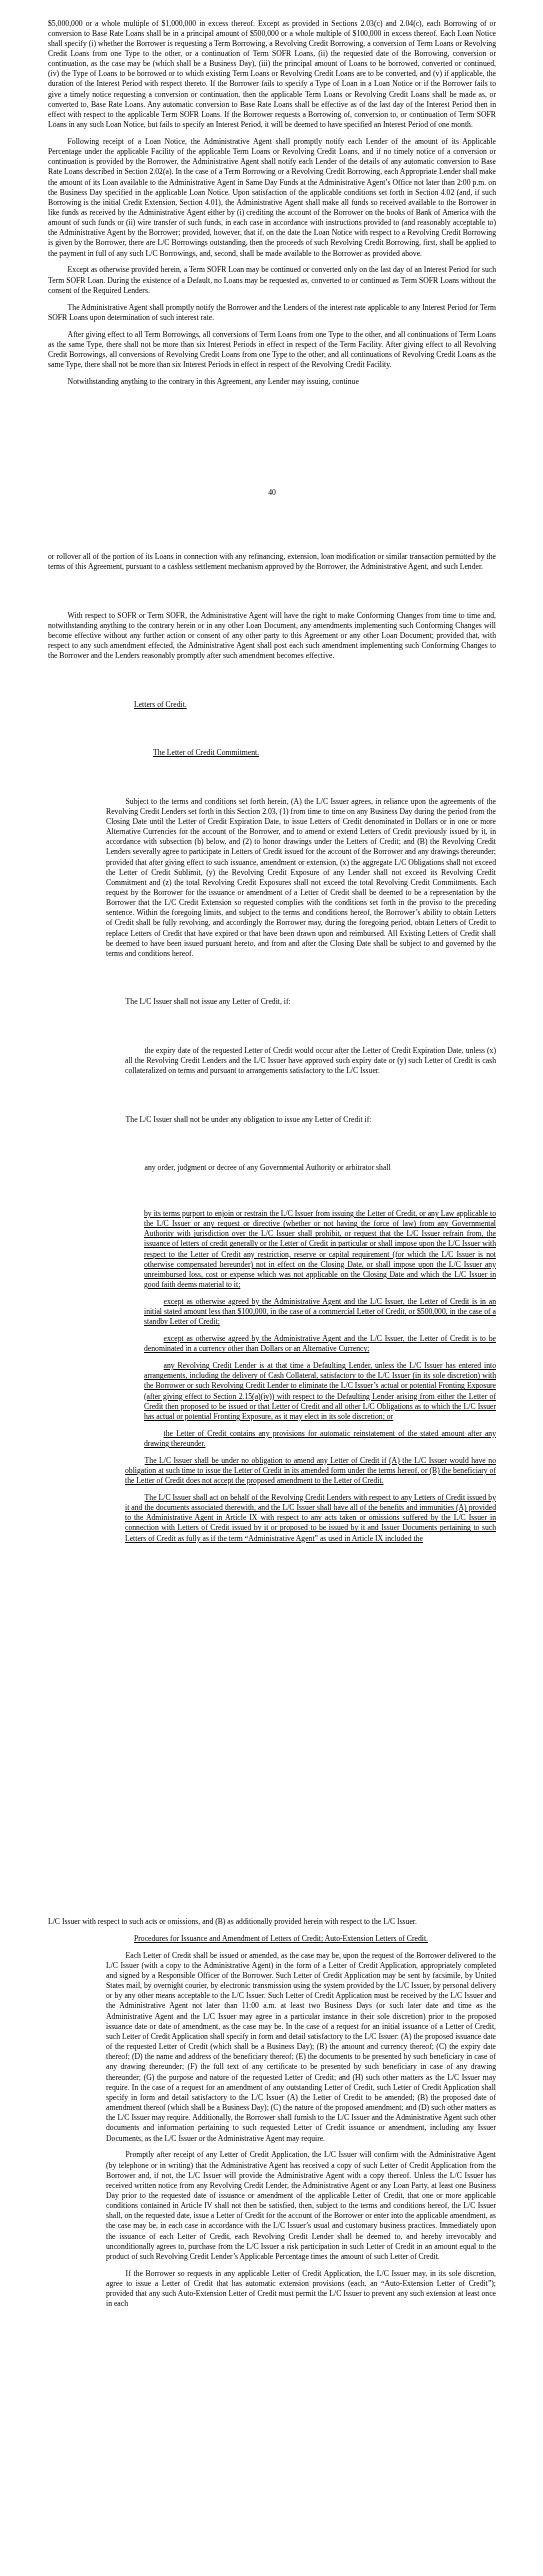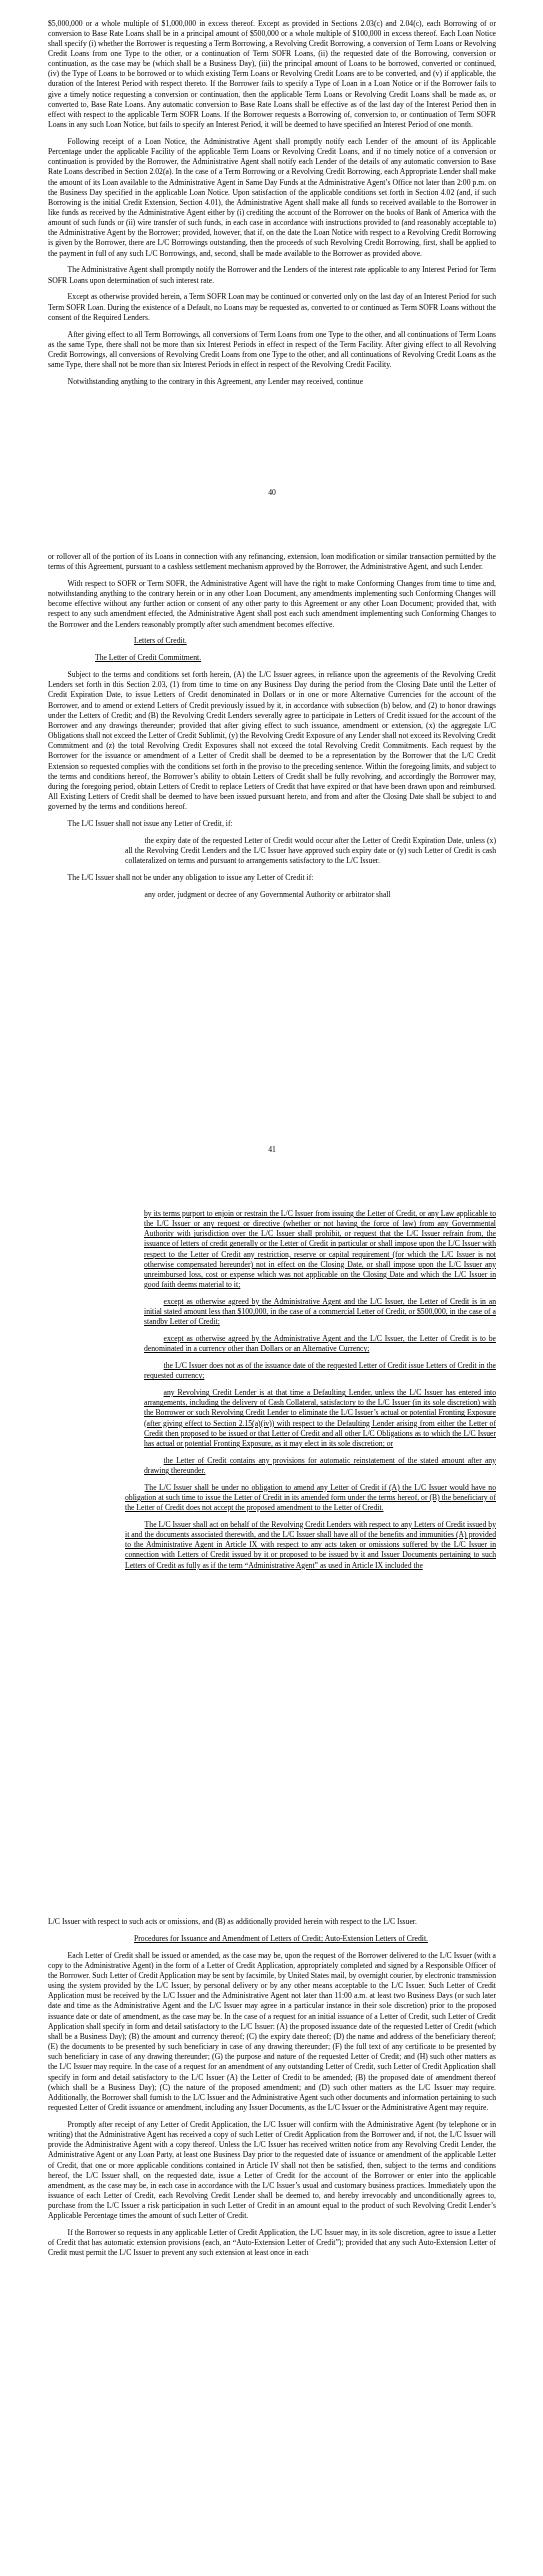--- a/index.html
+++ b/index.html
@@ -26,21 +26,21 @@
   .page-idx-0 { height: 523px; padding-top: 18.5px; }
   .page-idx-1 { height: 657px; padding-top: 29px; justify-content: space-between; }
   .page-idx-2 { height: 708px; padding-top: 29px; text-decoration: underline; }
   .page-idx-3 { height: 925px; padding-top: 29px; }
   .blk {
     margin: 0 0 6.7px 0;
     text-align: justify;
   }
   .ind-0 { margin-left: 0; }
   .ind-1 { margin-left: 39px; }
-  .ind-2 { }
+  .ind-2 { margin-left: 58px; }
   .ind-3 { margin-left: 77px; }
   .ind-4 { margin-left: 96px; }
   .fli { text-indent: 19.6px; }
   .u {
     text-decoration: underline;
     text-align: left;
     padding-left: 47px;
   }
   .page-number {
     margin-top: auto;
@@ -48,43 +48,41 @@
     padding-bottom: 25px;
   }
 </style>
 </head>
 <body>
 
 <div class="doc">
     <div class="page page-idx-0">
       <p class="blk ind-0">$5,000,000 or a whole multiple of $1,000,000 in excess thereof.  Except as provided in Sections 2.03(c) and 2.04(c), each Borrowing of or conversion to Base Rate Loans shall be in a principal amount of $500,000 or a whole multiple of $100,000 in excess thereof.  Each Loan Notice shall specify (i) whether the Borrower is requesting a Term Borrowing, a Revolving Credit Borrowing, a conversion of Term Loans or Revolving Credit Loans from one Type to the other, or a continuation of Term SOFR Loans, (ii) the requested date of the Borrowing, conversion or continuation, as the case may be (which shall be a Business Day), (iii) the principal amount of Loans to be borrowed, converted or continued, (iv) the Type of Loans to be borrowed or to which existing Term Loans or Revolving Credit Loans are to be converted, and (v) if applicable, the duration of the Interest Period with respect thereto.  If the Borrower fails to specify a Type of Loan in a Loan Notice or if the Borrower fails to give a timely notice requesting a conversion or continuation, then the applicable Term Loans or Revolving Credit Loans shall be made as, or converted to, Base Rate Loans.  Any automatic conversion to Base Rate Loans shall be effective as of the last day of the Interest Period then in effect with respect to the applicable Term SOFR Loans.  If the Borrower requests a Borrowing of, conversion to, or continuation of Term SOFR Loans in any such Loan Notice, but fails to specify an Interest Period, it will be deemed to have specified an Interest Period of one month.</p>
       <p class="blk ind-0 fli">Following receipt of a Loan Notice, the Administrative Agent shall promptly notify each Lender of the amount of its Applicable Percentage under the applicable Facility of the applicable Term Loans or Revolving Credit Loans, and if no timely notice of a conversion or continuation is provided by the Borrower, the Administrative Agent shall notify each Lender of the details of any automatic conversion to Base Rate Loans described in Section 2.02(a).  In the case of a Term Borrowing or a Revolving Credit Borrowing, each Appropriate Lender shall make the amount of its Loan available to the Administrative Agent in Same Day Funds at the Administrative Agent’s Office not later than 2:00 p.m. on the Business Day specified in the applicable Loan Notice.  Upon satisfaction of the applicable conditions set forth in Section 4.02 (and, if such Borrowing is the initial Credit Extension, Section 4.01), the Administrative Agent shall make all funds so received available to the Borrower in like funds as received by the Administrative Agent either by (i) crediting the account of the Borrower on the books of Bank of America with the amount of such funds or (ii) wire transfer of such funds, in each case in accordance with instructions provided to (and reasonably acceptable to) the Administrative Agent by the Borrower; provided, however, that if, on the date the Loan Notice with respect to a Revolving Credit Borrowing is given by the Borrower, there are L/C Borrowings outstanding, then the proceeds of such Revolving Credit Borrowing, first, shall be applied to the payment in full of any such L/C Borrowings, and, second, shall be made available to the Borrower as provided above.</p>
+      <p class="blk ind-0 fli">Except as otherwise provided herein, a Term SOFR Loan may be continued or converted only on the last day of an Interest Period for such Term SOFR Loan.  During the existence of a Default, no Loans may be requested as, converted to or continued as Term SOFR Loans without the consent of the Required Lenders.</p>
       <p class="blk ind-0 fli">The Administrative Agent shall promptly notify the Borrower and the Lenders of the interest rate applicable to any Interest Period for Term SOFR Loans upon determination of such interest rate.</p>
-      <p class="blk ind-0 fli">Except as otherwise provided herein, a Term SOFR Loan may be continued or converted only on the last day of an Interest Period for such Term SOFR Loan.  During the existence of a Default, no Loans may be requested as, converted to or continued as Term SOFR Loans without the consent of the Required Lenders.</p>
       <p class="blk ind-0 fli">After giving effect to all Term Borrowings, all conversions of Term Loans from one Type to the other, and all continuations of Term Loans as the same Type, there shall not be more than six Interest Periods in effect in respect of the Term Facility.  After giving effect to all Revolving Credit Borrowings, all conversions of Revolving Credit Loans from one Type to the other, and all continuations of Revolving Credit Loans as the same Type, there shall not be more than six Interest Periods in effect in respect of the Revolving Credit Facility.</p>
-      <p class="blk ind-0 fli">Notwithstanding anything to the contrary in this Agreement, any Lender may received, continue</p>
+      <p class="blk ind-0 fli">Notwithstanding anything to the contrary in this Agreement, any Lender may issuing, continue</p>
       <div class="page-number">40</div>
     </div>
     <div class="page page-idx-1">
       <p class="blk ind-0">or rollover all of the portion of its Loans in connection with any refinancing, extension, loan modification or similar transaction permitted by the terms of this Agreement, pursuant to a cashless settlement mechanism approved by the Borrower, the Administrative Agent, and such Lender.</p>
       <p class="blk ind-0 fli">With respect to SOFR or Term SOFR, the Administrative Agent will have the right to make Conforming Changes from time to time and, notwithstanding anything to the contrary herein or in any other Loan Document, any amendments implementing such Conforming Changes will become effective without any further action or consent of any other party to this Agreement or any other Loan Document; provided that, with respect to any such amendment effected, the Administrative Agent shall post each such amendment implementing such Conforming Changes to the Borrower and the Lenders reasonably promptly after such amendment becomes effective.</p>
       <p class="blk ind-1 u">Letters of Credit.</p>
       <p class="blk ind-2 u">The Letter of Credit Commitment.</p>
       <p class="blk ind-2 fli">Subject to the terms and conditions set forth herein, (A) the L/C Issuer agrees, in reliance upon the agreements of the Revolving Credit Lenders set forth in this Section 2.03, (1) from time to time on any Business Day during the period from the Closing Date until the Letter of Credit Expiration Date, to issue Letters of Credit denominated in Dollars or in one or more Alternative Currencies for the account of the Borrower, and to amend or extend Letters of Credit previously issued by it, in accordance with subsection (b) below, and (2) to honor drawings under the Letters of Credit; and (B) the Revolving Credit Lenders severally agree to participate in Letters of Credit issued for the account of the Borrower and any drawings thereunder; provided that after giving effect to such issuance, amendment or extension, (x) the aggregate L/C Obligations shall not exceed the Letter of Credit Sublimit, (y) the Revolving Credit Exposure of any Lender shall not exceed its Revolving Credit Commitment and (z) the total Revolving Credit Exposures shall not exceed the total Revolving Credit Commitments.  Each request by the Borrower for the issuance or amendment of a Letter of Credit shall be deemed to be a representation by the Borrower that the L/C Credit Extension so requested complies with the conditions set forth in the proviso to the preceding sentence.  Within the foregoing limits, and subject to the terms and conditions hereof, the Borrower’s ability to obtain Letters of Credit shall be fully revolving, and accordingly the Borrower may, during the foregoing period, obtain Letters of Credit to replace Letters of Credit that have expired or that have been drawn upon and reimbursed.  All Existing Letters of Credit shall be deemed to have been issued pursuant hereto, and from and after the Closing Date shall be subject to and governed by the terms and conditions hereof.</p>
       <p class="blk ind-2 fli">The L/C Issuer shall not issue any Letter of Credit, if:</p>
       <p class="blk ind-3 fli">the expiry date of the requested Letter of Credit would occur after the Letter of Credit Expiration Date, unless (x) all the Revolving Credit Lenders and the L/C Issuer have approved such expiry date or (y) such Letter of Credit is cash collateralized on terms and pursuant to arrangements satisfactory to the L/C Issuer.</p>
       <p class="blk ind-2 fli">The L/C Issuer shall not be under any obligation to issue any Letter of Credit if:</p>
       <p class="blk ind-3 fli">any order, judgment or decree of any Governmental Authority or arbitrator shall</p>
-      <div class="page-number">41</div>
     </div>
     <div class="page page-idx-2">
       <p class="blk ind-4">by its terms purport to enjoin or restrain the L/C Issuer from issuing the Letter of Credit, or any Law applicable to the L/C Issuer or any request or directive (whether or not having the force of law) from any Governmental Authority with jurisdiction over the L/C Issuer shall prohibit, or request that the L/C Issuer refrain from, the issuance of letters of credit generally or the Letter of Credit in particular or shall impose upon the L/C Issuer with respect to the Letter of Credit any restriction, reserve or capital requirement (for which the L/C Issuer is not otherwise compensated hereunder) not in effect on the Closing Date, or shall impose upon the L/C Issuer any unreimbursed loss, cost or expense which was not applicable on the Closing Date and which the L/C Issuer in good faith deems material to it;</p>
       <p class="blk ind-4 fli">except as otherwise agreed by the Administrative Agent and the L/C Issuer, the Letter of Credit is in an initial stated amount less than $100,000, in the case of a commercial Letter of Credit, or $500,000, in the case of a standby Letter of Credit;</p>
       <p class="blk ind-4 fli">except as otherwise agreed by the Administrative Agent and the L/C Issuer, the Letter of Credit is to be denominated in a currency other than Dollars or an Alternative Currency;</p>
-      <p class="blk ind-4 fli">the L/C Issuer does not as of the issuance date of the requested Letter of Credit issue Letters of Credit in the requested currency;</p>
       <p class="blk ind-4 fli">any Revolving Credit Lender is at that time a Defaulting Lender, unless the L/C Issuer has entered into arrangements, including the delivery of Cash Collateral, satisfactory to the L/C Issuer (in its sole discretion) with the Borrower or such Revolving Credit Lender to eliminate the L/C Issuer’s actual or potential Fronting Exposure (after giving effect to Section 2.15(a)(iv)) with respect to the Defaulting Lender arising from either the Letter of Credit then proposed to be issued or that Letter of Credit and all other L/C Obligations as to which the L/C Issuer has actual or potential Fronting Exposure, as it may elect in its sole discretion; or</p>
       <p class="blk ind-4 fli">the Letter of Credit contains any provisions for automatic reinstatement of the stated amount after any drawing thereunder.</p>
       <p class="blk ind-3 fli">The L/C Issuer shall be under no obligation to amend any Letter of Credit if (A) the L/C Issuer would have no obligation at such time to issue the Letter of Credit in its amended form under the terms hereof, or (B) the beneficiary of the Letter of Credit does not accept the proposed amendment to the Letter of Credit.</p>
       <p class="blk ind-3 fli">The L/C Issuer shall act on behalf of the Revolving Credit Lenders with respect to any Letters of Credit issued by it and the documents associated therewith, and the L/C Issuer shall have all of the benefits and immunities (A) provided to the Administrative Agent in Article IX with respect to any acts taken or omissions suffered by the L/C Issuer in connection with Letters of Credit issued by it or proposed to be issued by it and Issuer Documents pertaining to such Letters of Credit as fully as if the term “Administrative Agent” as used in Article IX included the</p>
     </div>
     <div class="page page-idx-3">
       <p class="blk ind-0">L/C Issuer with respect to such acts or omissions, and (B) as additionally provided herein with respect to the L/C Issuer.</p>
       <p class="blk ind-1 u">Procedures for Issuance and Amendment of Letters of Credit; Auto-Extension Letters of Credit.</p>
       <p class="blk ind-2 fli">Each Letter of Credit shall be issued or amended, as the case may be, upon the request of the Borrower delivered to the L/C Issuer (with a copy to the Administrative Agent) in the form of a Letter of Credit Application, appropriately completed and signed by a Responsible Officer of the Borrower.  Such Letter of Credit Application may be sent by facsimile, by United States mail, by overnight courier, by electronic transmission using the system provided by the L/C Issuer, by personal delivery or by any other means acceptable to the L/C Issuer.  Such Letter of Credit Application must be received by the L/C Issuer and the Administrative Agent not later than 11:00 a.m. at least two Business Days (or such later date and time as the Administrative Agent and the L/C Issuer may agree in a particular instance in their sole discretion) prior to the proposed issuance date or date of amendment, as the case may be.  In the case of a request for an initial issuance of a Letter of Credit, such Letter of Credit Application shall specify in form and detail satisfactory to the L/C Issuer:  (A) the proposed issuance date of the requested Letter of Credit (which shall be a Business Day); (B) the amount and currency thereof; (C) the expiry date thereof; (D) the name and address of the beneficiary thereof; (E) the documents to be presented by such beneficiary in case of any drawing thereunder; (F) the full text of any certificate to be presented by such beneficiary in case of any drawing thereunder; (G) the purpose and nature of the requested Letter of Credit; and (H) such other matters as the L/C Issuer may require.  In the case of a request for an amendment of any outstanding Letter of Credit, such Letter of Credit Application shall specify in form and detail satisfactory to the L/C Issuer (A) the Letter of Credit to be amended; (B) the proposed date of amendment thereof (which shall be a Business Day); (C) the nature of the proposed amendment; and (D) such other matters as the L/C Issuer may require.  Additionally, the Borrower shall furnish to the L/C Issuer and the Administrative Agent such other documents and information pertaining to such requested Letter of Credit issuance or amendment, including any Issuer Documents, as the L/C Issuer or the Administrative Agent may require.</p>
       <p class="blk ind-2 fli">Promptly after receipt of any Letter of Credit Application, the L/C Issuer will confirm with the Administrative Agent (by telephone or in writing) that the Administrative Agent has received a copy of such Letter of Credit Application from the Borrower and, if not, the L/C Issuer will provide the Administrative Agent with a copy thereof.  Unless the L/C Issuer has received written notice from any Revolving Credit Lender, the Administrative Agent or any Loan Party, at least one Business Day prior to the requested date of issuance or amendment of the applicable Letter of Credit, that one or more applicable conditions contained in Article IV shall not then be satisfied, then, subject to the terms and conditions hereof, the L/C Issuer shall, on the requested date, issue a Letter of Credit for the account of the Borrower or enter into the applicable amendment, as the case may be, in each case in accordance with the L/C Issuer’s usual and customary business practices.  Immediately upon the issuance of each Letter of Credit, each Revolving Credit Lender shall be deemed to, and hereby irrevocably and unconditionally agrees to, purchase from the L/C Issuer a risk participation in such Letter of Credit in an amount equal to the product of such Revolving Credit Lender’s Applicable Percentage times the amount of such Letter of Credit.</p>

